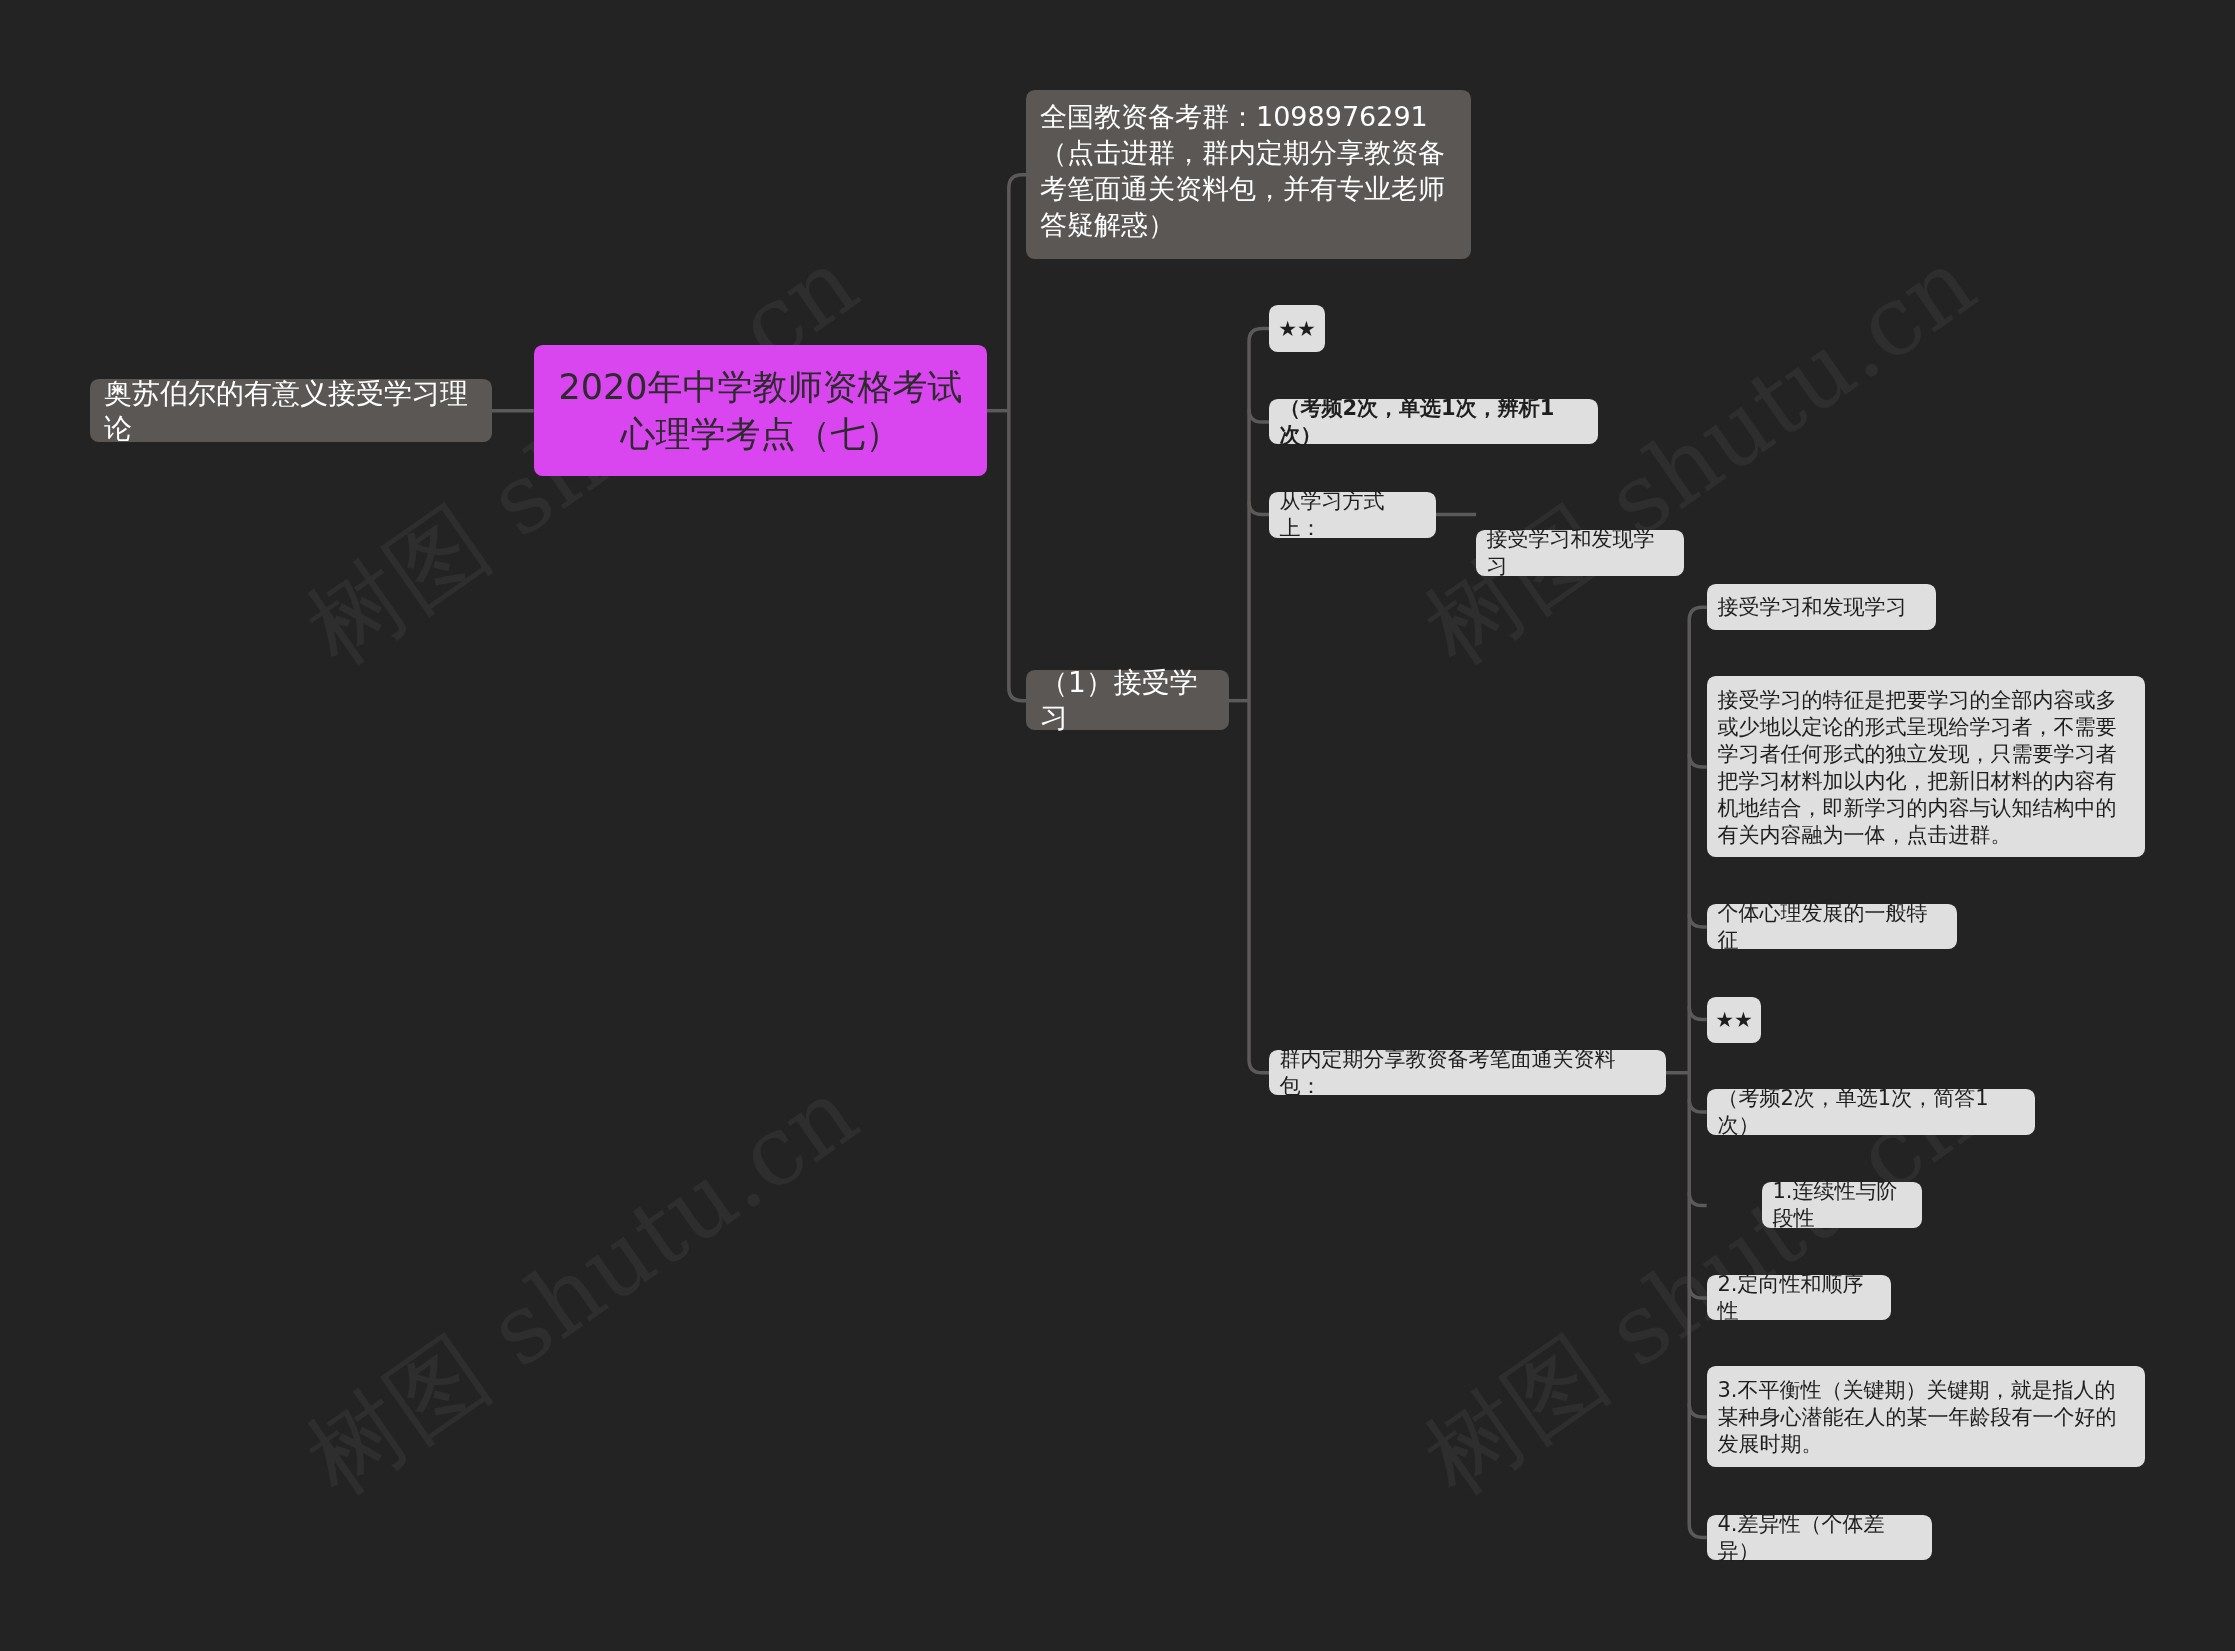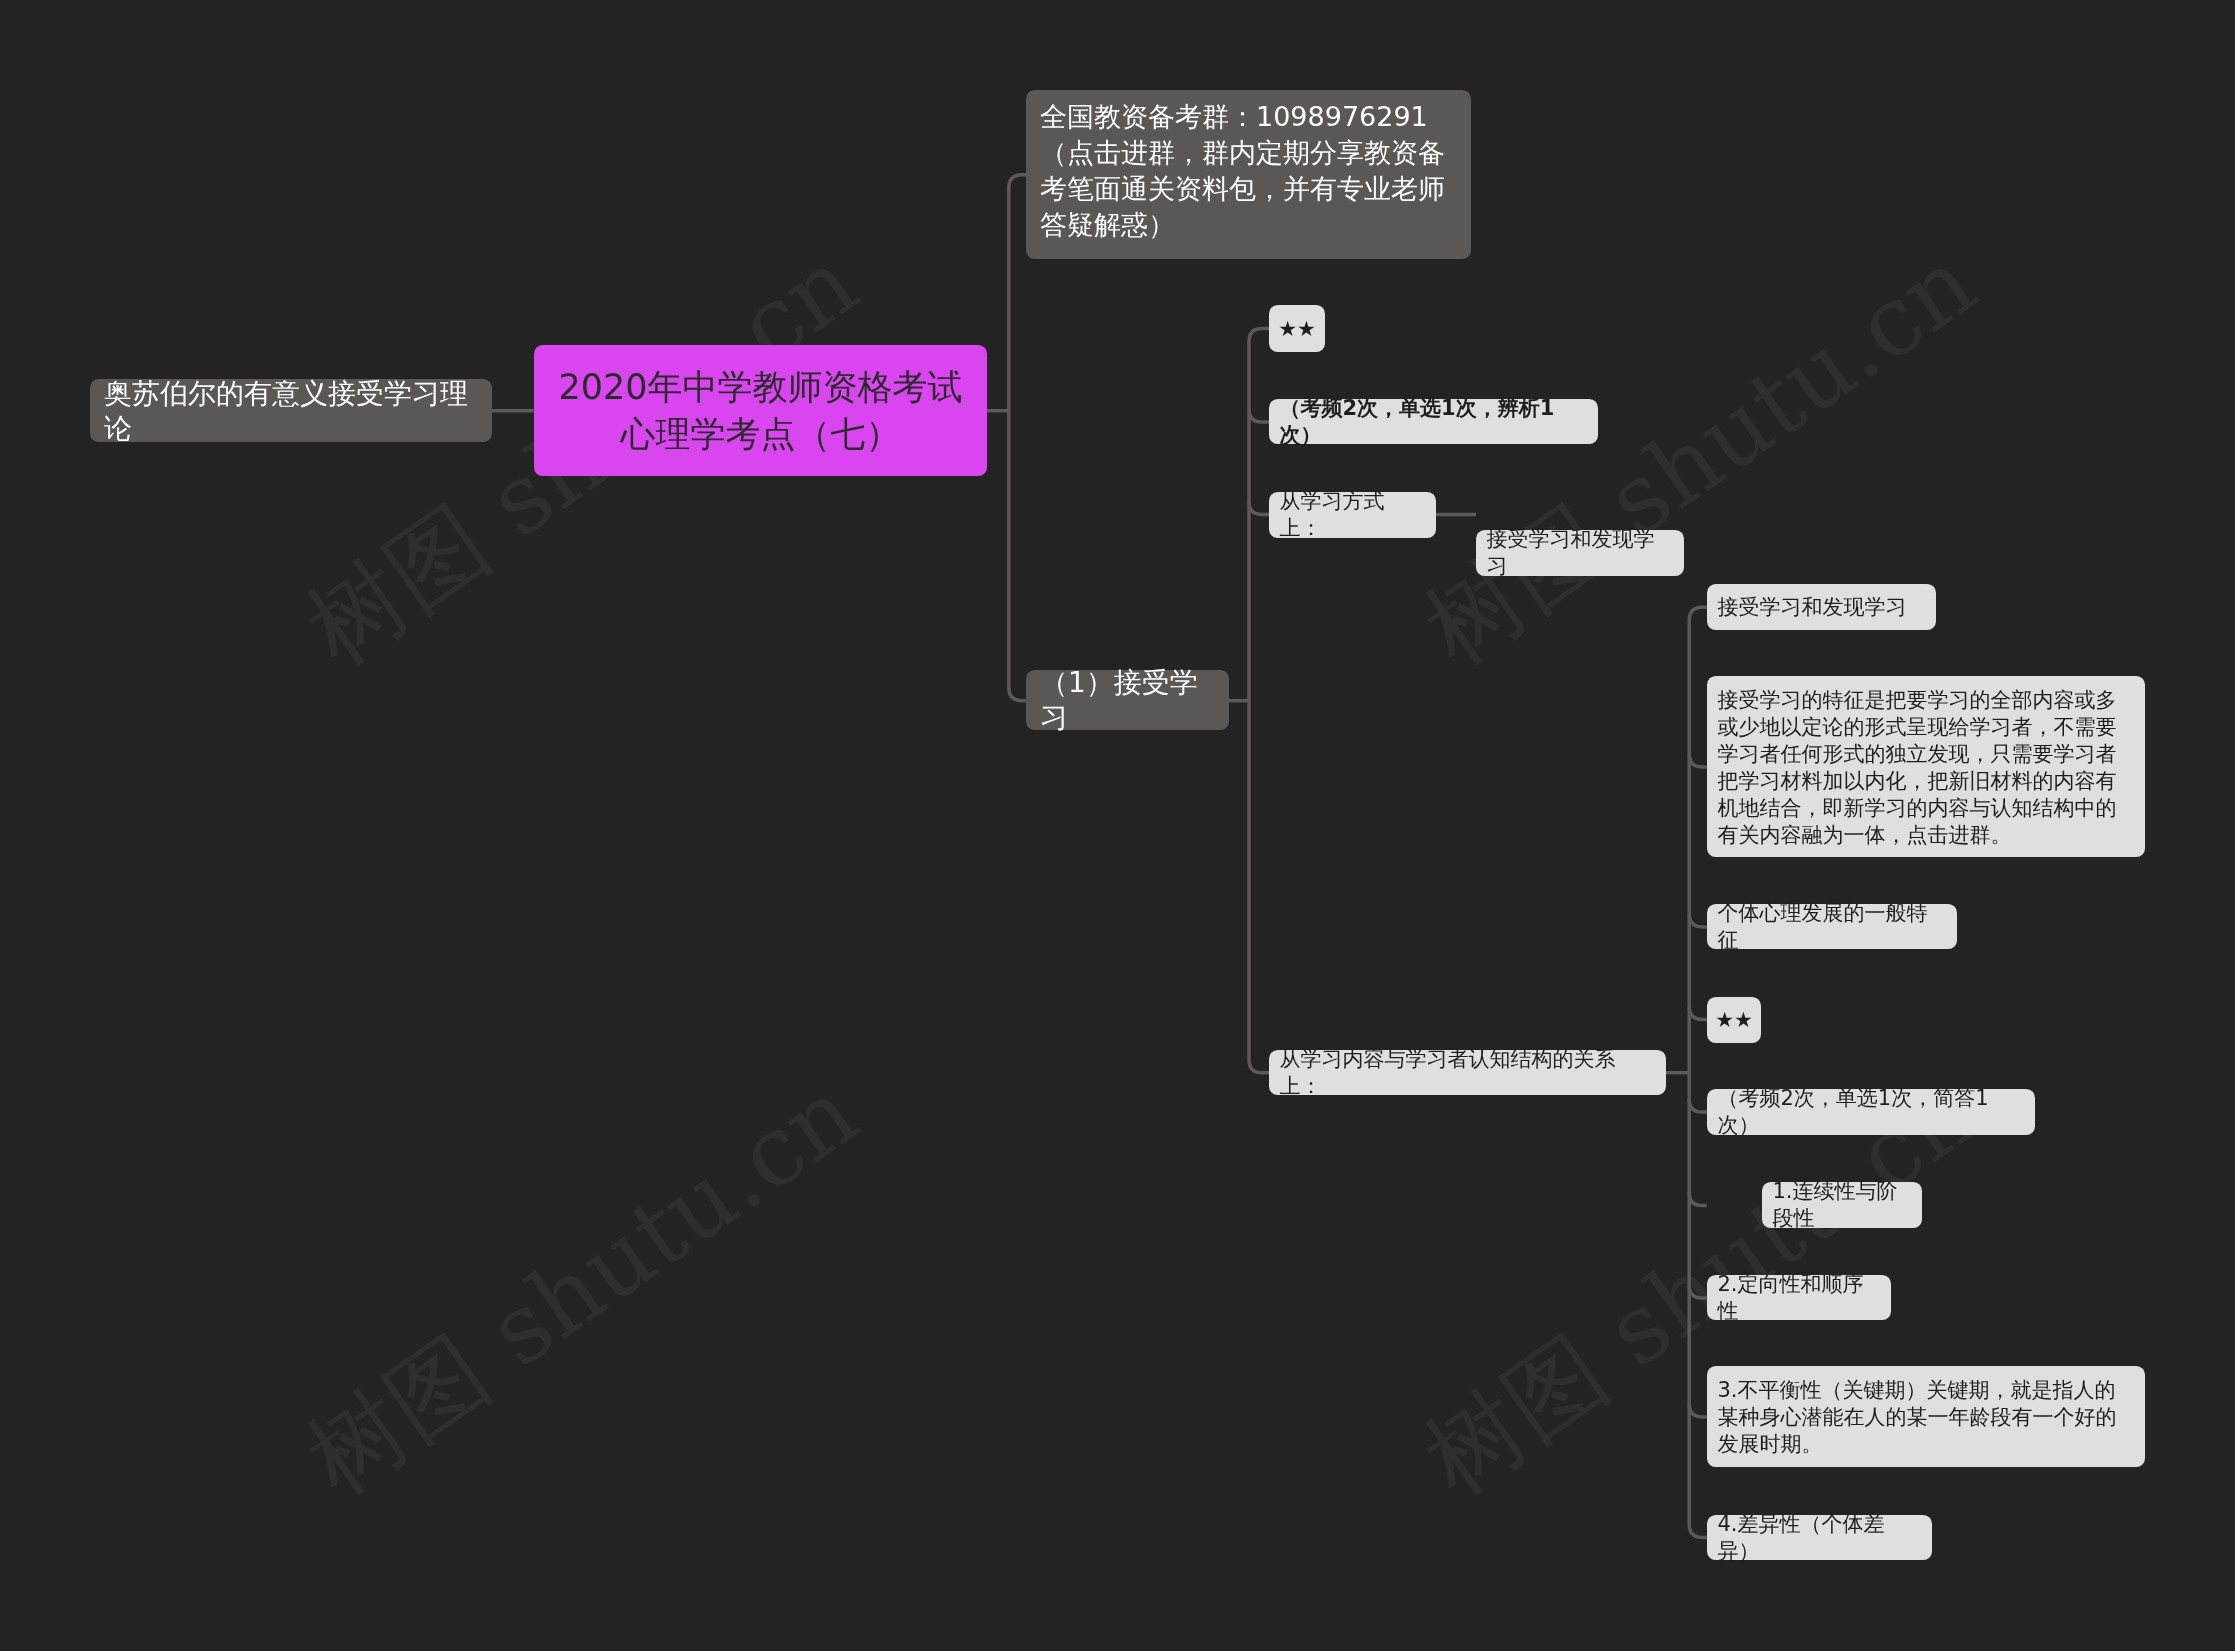--- a/index.html
+++ b/index.html
@@ -79,21 +79,21 @@
 
 <div class="node light small" style="left:1269px;top:492px;width:167px;height:46px;">
   <span>从学习方式上：</span>
 </div>
 
 <div class="node light small" style="left:1476px;top:492px;width:208px;height:46px;margin-top:38px;">
   <span>接受学习和发现学习</span>
 </div>
 
 <div class="node light small" style="left:1269px;top:1050px;width:397px;height:45px;">
-  <span>从学习内容与学习者认知结构的关系上：</span>
+  <span>群内定期分享教资备考笔面通关资料包：</span>
 </div>
 
 <div class="node light small" style="left:1707px;top:584px;width:229px;height:46px;">
   <span>接受学习和发现学习</span>
 </div>
 
 <div class="node light small multi" style="left:1707px;top:676px;width:438px;height:181px;">
   <span style="word-break:break-all;">接受学习的特征是把要学习的全部内容或多或少地以定论的形式呈现给学习者，不需要学习者任何形式的独立发现，只需要学习者把学习材料加以内化，把新旧材料的内容有机地结合，即新学习的内容与认知结构中的有关内容融为一体，点击进群。</span>
 </div>
 

